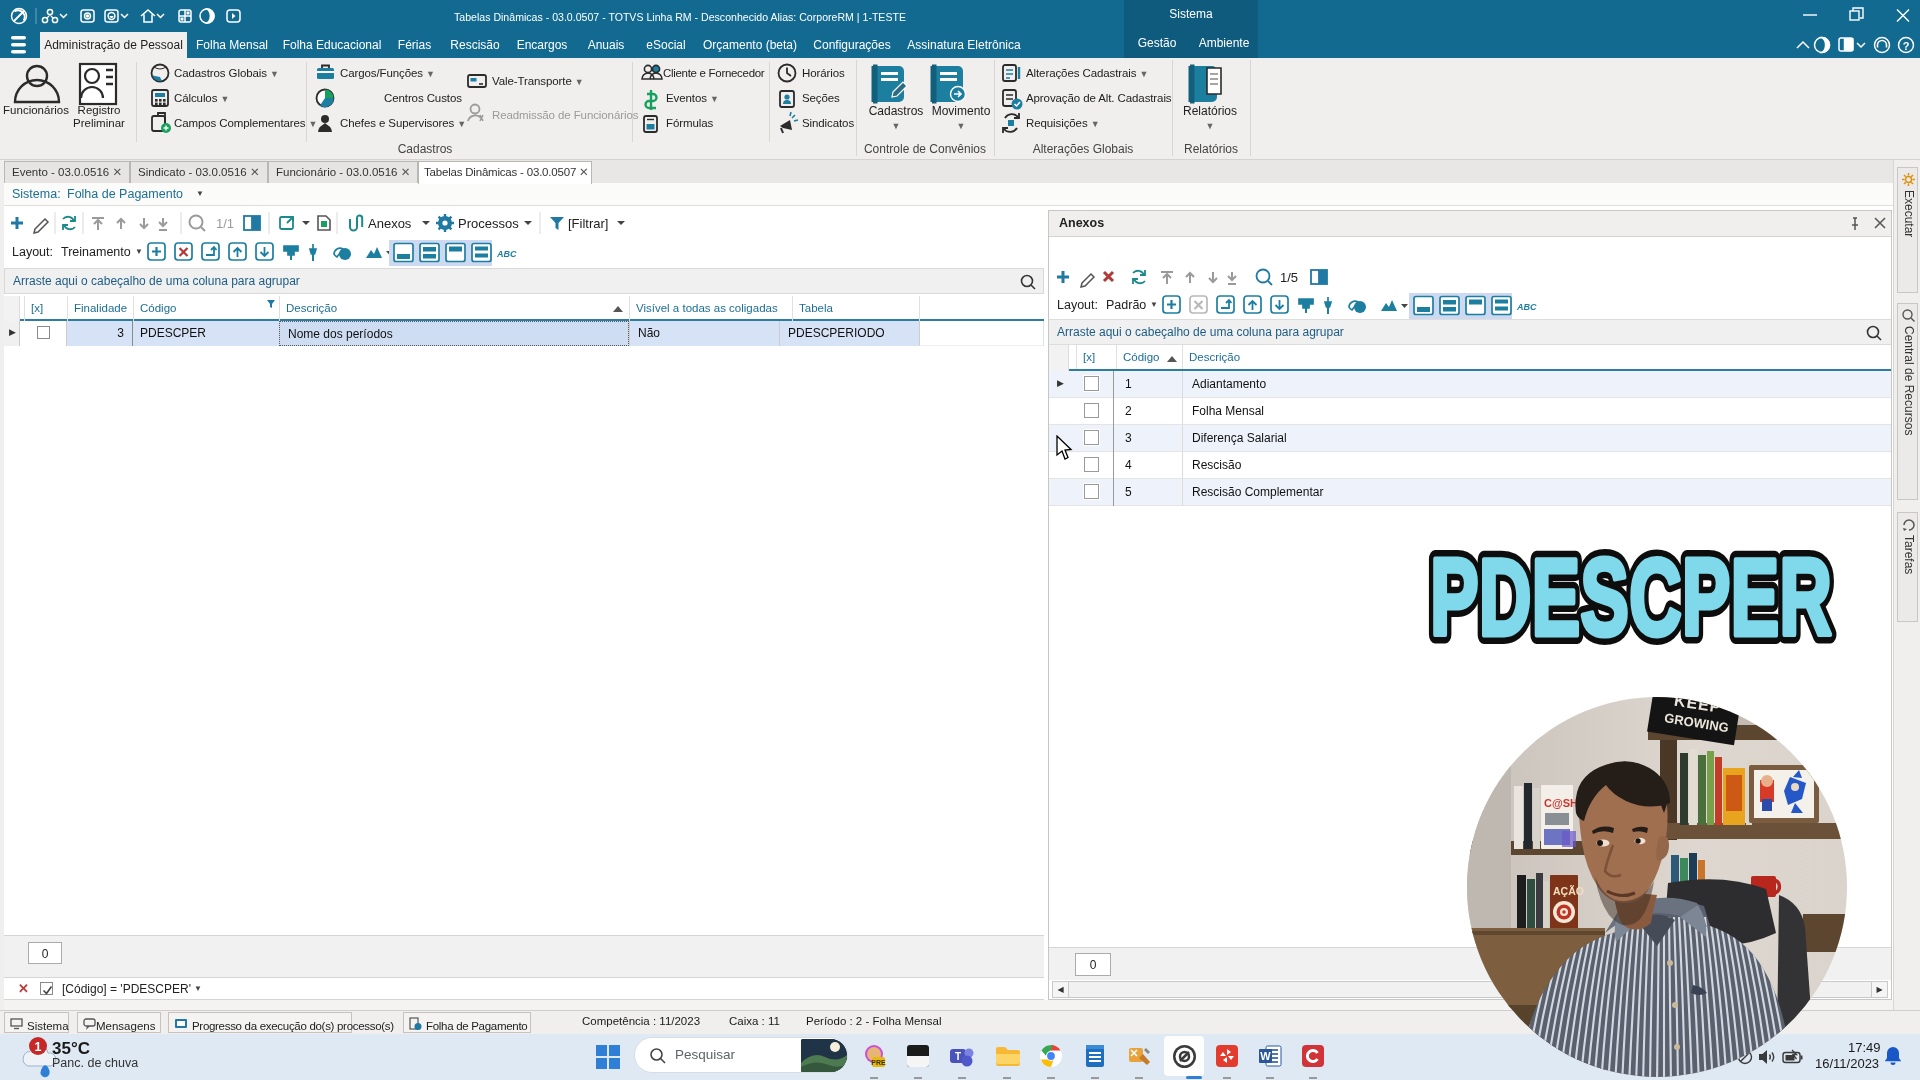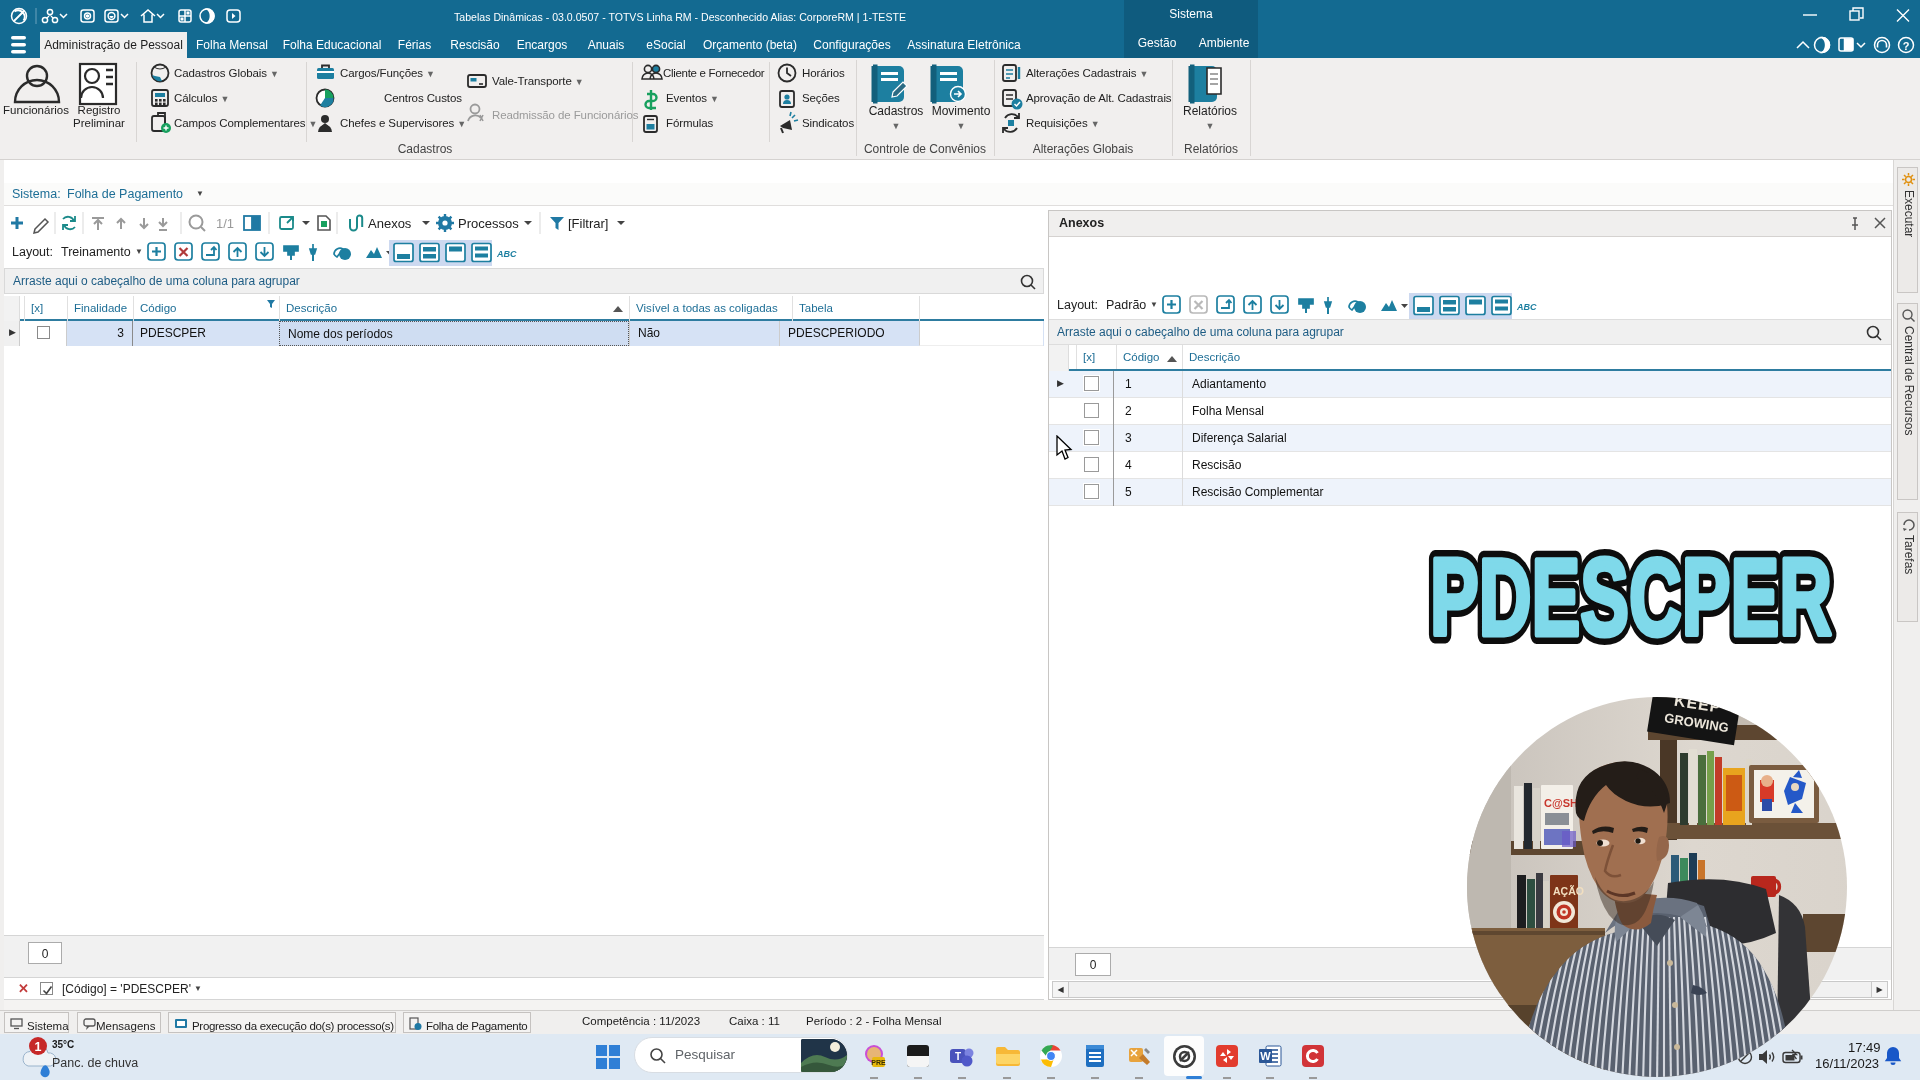--- a/index.html
+++ b/index.html
@@ -278,20 +278,26 @@
     <div class="abs" style="left:923px;top:46px;width:76px;text-align:center;font-size:12px;color:#222;">Movimento<br><span style="color:#666;font-size:9px;">▼</span></div>
     <div class="smallbtn" style="left:1026px;top:4px;">Alterações Cadastrais <span style="color:#666;font-size:9px;">▼</span></div>
     <div class="smallbtn" style="left:1026px;top:29px;">Aprovação de Alt. Cadastrais</div>
     <div class="smallbtn" style="left:1026px;top:54px;">Requisições <span style="color:#666;font-size:9px;">▼</span></div>
     <div class="abs" style="left:1180px;top:46px;width:60px;text-align:center;font-size:12px;color:#222;">Relatórios<br><span style="color:#666;font-size:9px;">▼</span></div>
     <div class="glabel" style="left:340px;width:170px;">Cadastros</div>
     <div class="glabel" style="left:856px;width:138px;">Controle de Convênios</div>
     <div class="glabel" style="left:1014px;width:138px;">Alterações Globais</div>
     <div class="glabel" style="left:1172px;width:78px;">Relatórios</div>
   </div>
+  <div id="doctabbar">
+    <div class="dtab" style="left:0px;width:126px;">Evento - 03.0.0516 <span style="color:#555;">✕</span></div>
+    <div class="dtab" style="left:126px;width:138px;">Sindicato - 03.0.0516 <span style="color:#555;">✕</span></div>
+    <div class="dtab" style="left:264px;width:150px;">Funcionário - 03.0.0516 <span style="color:#555;">✕</span></div>
+    <div class="dtab active" style="left:414px;width:174px;padding:0 5px;letter-spacing:-0.2px;">Tabelas Dinâmicas - 03.0.0507 <span style="color:#555;">✕</span></div>
+  </div>
   <div id="sysrow">
     <span class="abs" style="left:8px;top:4px;font-size:12.5px;color:#1d6e96;">Sistema:</span>
     <span class="abs" style="left:63px;top:4px;font-size:12.5px;color:#1d6e96;">Folha de Pagamento</span>
     <span class="abs" style="left:192px;top:6px;font-size:8px;color:#444;">▼</span>
   </div>
   <div id="toolbar1">
     <svg class="abs" style="left:0;top:0" width="650" height="34">
       <g fill="none" stroke-width="2">
         <path d="M13 11 v12 M7 17 h12" stroke="#2079a4" stroke-width="3"></path>
         <path d="M31 23 l10-10 3 3 -10 10 -4 1z" stroke="#555" stroke-width="1.5"></path>
@@ -439,20 +445,44 @@
   </div>
   <div id="rpanel">
     <div class="abs" style="left:0;top:0;width:842px;height:26px;background:#f0efee;border-bottom:1px solid #d5d2d0;">
       <span class="abs" style="left:10px;top:5px;font-size:12.5px;font-weight:bold;color:#222;">Anexos</span>
       <svg class="abs" style="left:800px;top:5px" width="40" height="16">
           <g stroke="#555" stroke-width="1.5" fill="none">
             <path d="M6 2 v7 m-3 0 h6 m-5-7 h4 M6 9 v5"></path>
             <path d="M26 2 l10 10 M36 2 l-10 10"></path>
           </g>
         </svg>
+    </div>
+    <div class="abs" style="left:0;top:50px;width:842px;height:32px;background:#fff;">
+      <svg class="abs" style="left:0;top:0" width="600" height="32">
+        <g fill="none">
+          <path d="M14 10 v12 M8 16 h12" stroke="#2079a4" stroke-width="3"></path>
+          <path d="M33 22 l9-9 3 3 -9 9 -4 1z" stroke="#555" stroke-width="1.5"></path>
+          <path d="M55 11 l9 9 m0-9 l-9 9" stroke="#b03a3a" stroke-width="3"></path>
+          <path d="M84 12 a6.5 6.5 0 0 1 11 2 m1-5 v5 h-5 M96 20 a6.5 6.5 0 0 1 -11 -2 m-1 5 v-5 h5" stroke="#1b8a8a" stroke-width="1.8"></path>
+          <g stroke="#9a9a9a" stroke-width="2">
+            <path d="M112 11 h12 M118 13 v10 M114 17 l4-4 4 4"></path>
+            <path d="M141 22 v-10 M137 16 l4-4 4 4"></path>
+            <path d="M164 11 v10 M160 17 l4 4 4-4"></path>
+            <path d="M183 11 v8 M179 15 l4 4 4-4 M179 23 h8"></path>
+          </g>
+          <circle cx="214" cy="15" r="6.5" stroke="#2079a4" stroke-width="1.8"></circle>
+            <path d="M219 20 l4 4" stroke="#2079a4" stroke-width="1.8"></path>
+          <text x="231" y="21" fill="#222" font-size="13" stroke="none">1/5</text>
+          <g stroke="#2079a4" stroke-width="1.8">
+              <rect x="262" y="9" width="16" height="14"></rect>
+              <line x1="270" y1="9" x2="270" y2="23"></line>
+              <rect x="271" y="10" width="6" height="12" fill="#2079a4"></rect>
+            </g>
+        </g>
+      </svg>
     </div>
     <div class="abs" style="left:0;top:82px;width:842px;height:26px;background:#fff;">
       <span class="abs" style="left:8px;top:5px;font-size:12.5px;color:#222;">Layout:</span>
       <span class="abs" style="left:57px;top:5px;font-size:12.5px;color:#222;">Padrão</span>
       <span class="abs" style="left:101px;top:7px;font-size:8px;color:#444;">▼</span>
       <svg class="abs" style="left:110px;top:0" width="380" height="26">
         <g stroke="#1d7fa0" stroke-width="1.7" fill="none">
           <rect x="4" y="3" width="17" height="17" rx="3"></rect>
             <path d="M12.5 7 v9 M8 11.5 h9" stroke-width="2.2"></path>
           <rect x="31" y="3" width="17" height="17" rx="3" stroke="#b9b9b9"></rect>
@@ -553,21 +583,21 @@
         </svg>
         <span class="abs" style="left:22px;top:3px;">Sistema</span>
       </div>
     <div class="strow" style="left:77px;width:84px;">
         <svg class="abs" style="left:5px;top:5px" width="14" height="12">
           <rect x="1" y="1" width="11" height="7" rx="2" fill="none" stroke="#555" stroke-width="1.3"></rect>
           <path d="M4 8 l-1 4 4-4" fill="#555"></path>
         </svg>
         <span class="abs" style="left:18px;top:3px;">Mensagens</span>
       </div>
-    <div class="strow" style="left:168px;width:228px;">
+    <div class="strow" style="left:168px;width:184px;">
         <svg class="abs" style="left:5px;top:5px" width="15" height="12">
           <rect x="1" y="1" width="12" height="9" rx="1" fill="#2079a4"></rect>
           <rect x="3" y="3" width="8" height="5" fill="#fff"></rect>
         </svg>
         <span class="abs" style="left:23px;top:3px;letter-spacing:-0.3px;">Progresso da execução do(s) processo(s)</span>
       </div>
     <div class="strow" style="left:403px;width:128px;">
         <svg class="abs" style="left:5px;top:4px" width="13" height="14">
           <rect x="1" y="1" width="8" height="11" fill="none" stroke="#555" stroke-width="1.2"></rect>
           <circle cx="9" cy="9.5" r="3.5" fill="#2079a4"></circle>
@@ -578,21 +608,21 @@
     <span class="abs" style="left:729px;top:4px;">Caixa : 11</span>
     <span class="abs" style="left:806px;top:4px;">Período : 2 - Folha Mensal</span>
   </div>
   <div id="taskbar">
     <svg class="abs" style="left:18px;top:2px" width="60" height="44">
       <path d="M10 30 a7.5 7.5 0 0 1 2 -14.5 a9.5 9.5 0 0 1 18 1.5 a6.5 6.5 0 0 1 2.5 13 z" fill="#eef2f6" stroke="#9ab4cc" stroke-width="1"></path>
       <path d="M24 32 q-3 5 0 8 q4 3 7 -1 q2-4-2-9 q-3-2-5 2z" fill="#2f7fd6"></path>
       <circle cx="20" cy="10" r="9" fill="#c62828"></circle>
         <text x="20" y="14.5" text-anchor="middle" fill="#fff" font-size="12.5" font-weight="bold">1</text>
     </svg>
-    <span class="abs" style="left:52px;top:5px;font-size:10px;font-weight:bold;color:#1a1a1a;">35°C</span>
+    <span class="abs" style="left:52px;top:5px;font-size:17px;font-weight:bold;color:#1a1a1a;">35°C</span>
     <span class="abs" style="left:52px;top:22px;font-size:12.5px;color:#333;">Panc. de chuva</span>
     <svg class="abs" style="left:596px;top:11px" width="24" height="24">
         <g fill="#2f7fd6">
           <rect x="0" y="0" width="11" height="11"></rect>
           <rect x="13" y="0" width="11" height="11"></rect>
           <rect x="0" y="13" width="11" height="11"></rect>
           <rect x="13" y="13" width="11" height="11"></rect>
         </g>
       </svg>
     <div class="abs" style="left:634px;top:3px;width:214px;height:36px;background:#ffffff;border:1px solid #d8dde3;border-radius:18px;">

